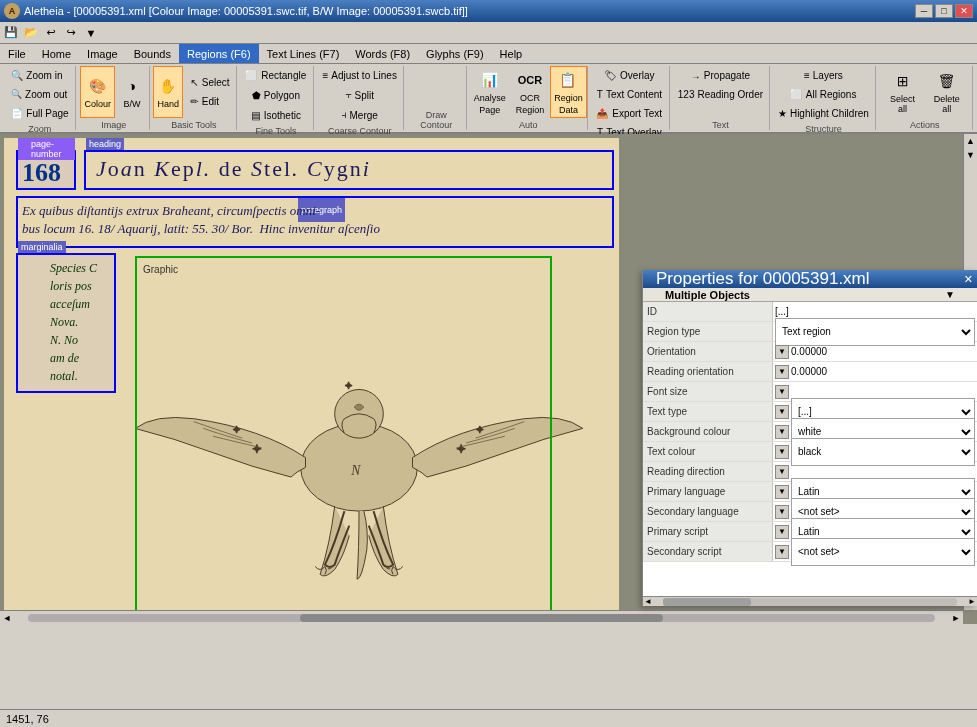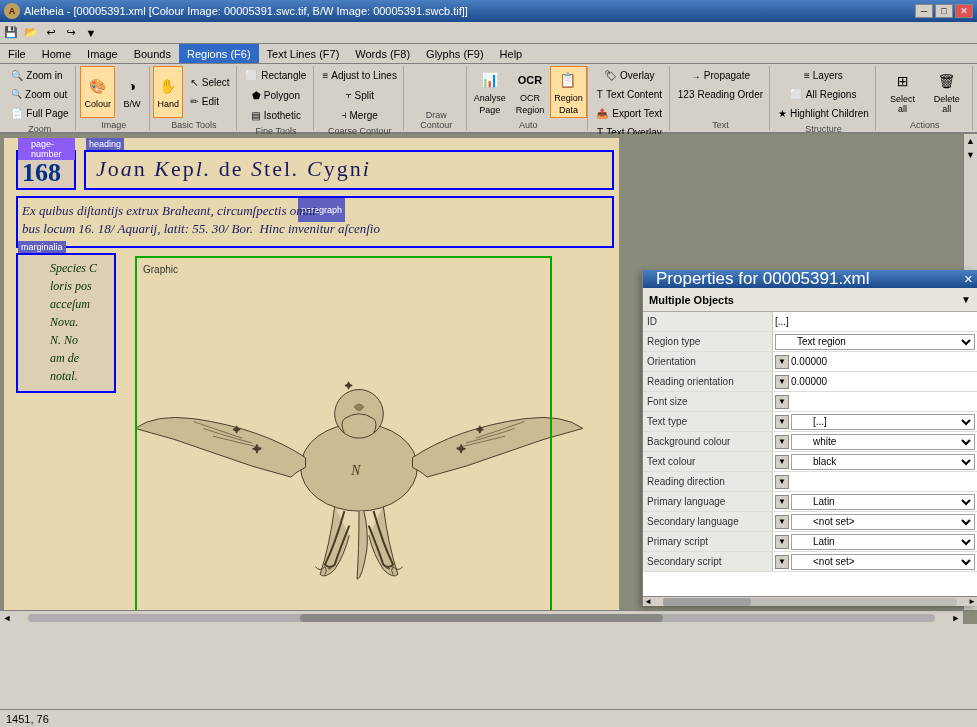--- a/index.html
+++ b/index.html
@@ -324,22 +324,22 @@
     }
     #properties-title-text { font-size: 17px; padding-left: 9px; }
     #properties-close { cursor: pointer; font-size: 11px; }
 
     #properties-header {
       background: #e8e4dc;
       border-bottom: 1px solid #a8a4a0;
       display: flex;
       align-items: center;
       justify-content: space-between;
-      padding: 2px 6px;
-      height: 24px;
+      padding: 2px 22px;
+      height: 14px;
     }
     #properties-object-name { font-weight: bold; font-size: 11px; }
 
     #properties-body {
       flex: 1;
       overflow-y: auto;
       background: #ffffff;
     }
     .prop-row {
       display: flex;
@@ -363,25 +363,25 @@
       flex: 1;
       padding: 0 2px;
       font-size: 10px;
       display: flex;
       align-items: center;
       gap: 2px;
       height: 100%;
     }
     .prop-select {
       flex: 1;
-      height: 16px;
+      height: 28px;
       font-size: 10px;
       border: 1px solid #a0a0a0;
       background: white;
-      padding: 0 17px;
+      padding: 0 2px;
     }
     .prop-btn-small {
       width: 14px; height: 14px;
       background: #d4d0c8;
       border: 1px solid #888;
       display: flex; align-items: center; justify-content: center;
       font-size: 8px;
       cursor: pointer;
     }
 

